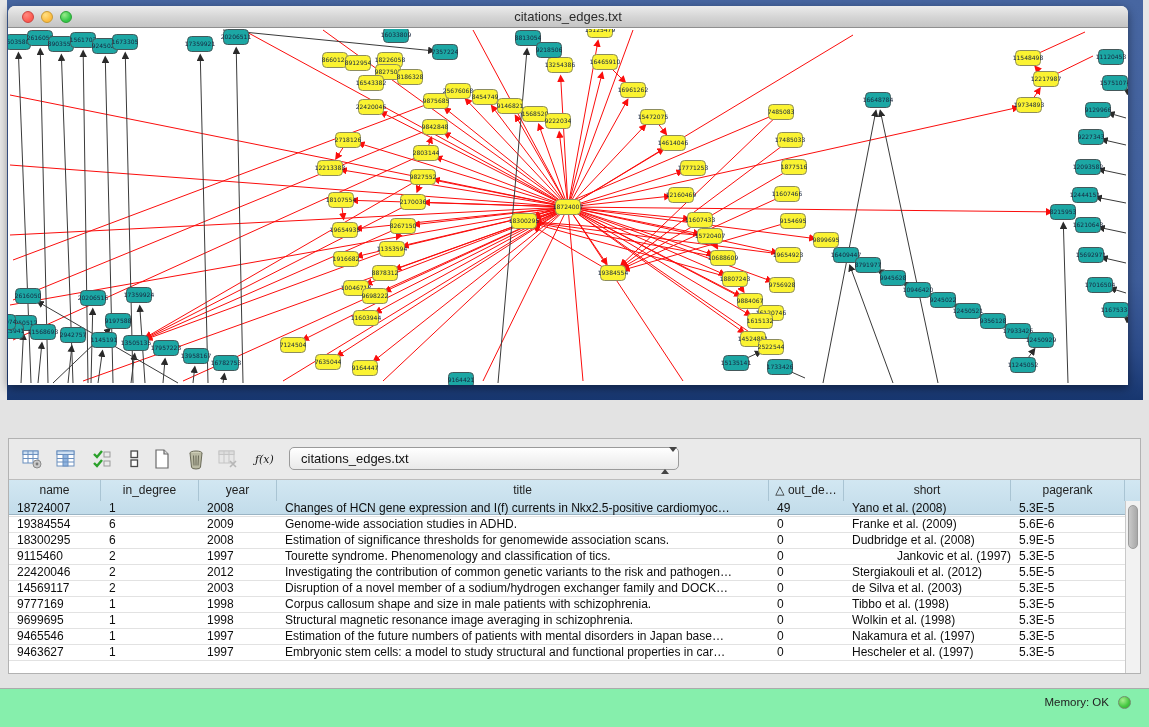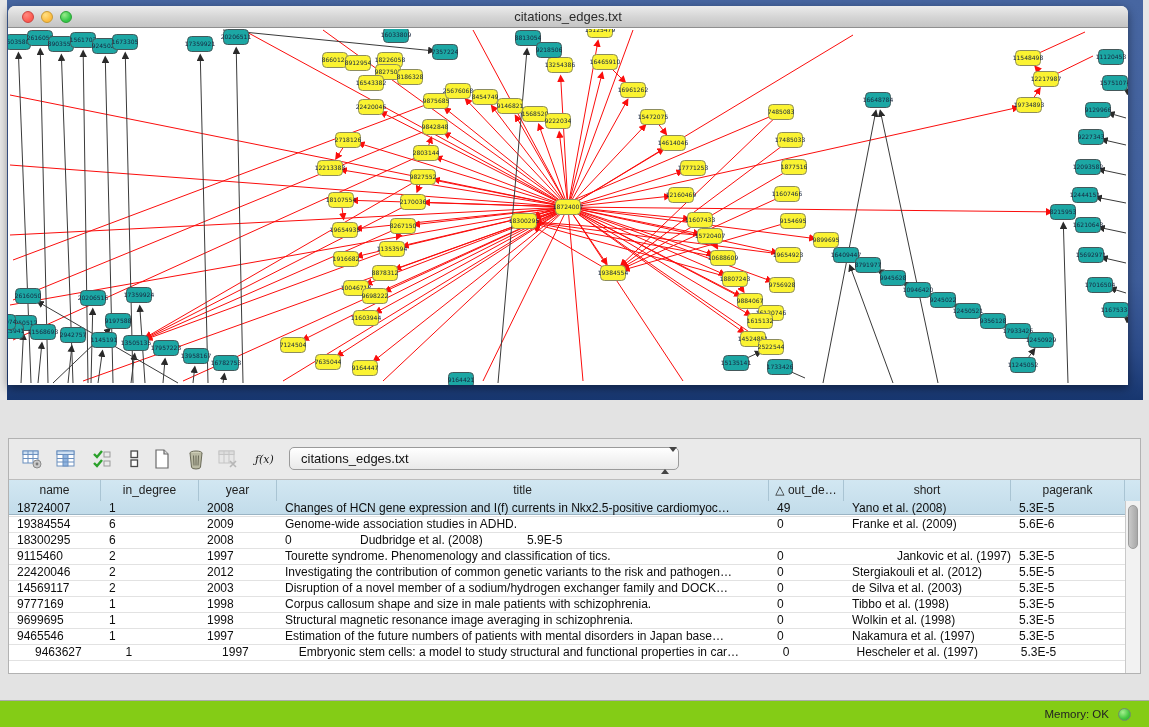--- a/index.html
+++ b/index.html
@@ -63,21 +63,21 @@
             background:linear-gradient(90deg,#c9c9c9,#a8a8a8); border:1px solid #9b9b9b; cursor:pointer; }
 
   #tab-bar { position:absolute; left:0; top:276px; right:0; height:22px; text-align:center; }
   #seg { display:inline-flex; border:1px solid #9a9a9a; border-radius:5px; overflow:hidden;
          background:#fcfcfc; box-shadow:0 1px 0 rgba(255,255,255,.7); }
   .seg-btn { padding:0 14px; height:20px; line-height:20px; font-size:13px; color:#1a1a1a;
              border-right:1px solid #b3b3b3; cursor:pointer; background:linear-gradient(180deg,#ffffff,#f1f1f1); }
   .seg-btn:last-child { border-right:none; }
   .seg-btn.active { background:linear-gradient(180deg,#8d8d8d,#6e6e6e); color:#e6e6e6; }
 
-  #status-bar { position:absolute; left:0; bottom:0; right:0; height:27px; background:#84cc16; border-top:1px solid #ababab; }
+  #status-bar { position:absolute; left:0; bottom:0; right:0; height:39px; background:#86efac; border-top:1px solid #ababab; }
   #memory-label { position:absolute; right:40px; top:0; height:27px; line-height:27px; font-size:11.5px; color:#222; }
   #memory-dot { position:absolute; right:18px; top:7px; width:13px; height:13px; border-radius:50%;
                 border:1px solid #6f8f6a; cursor:pointer;
                 background:radial-gradient(circle at 35% 30%, #a5ef8f, #43c73f 60%, #2fa835 100%); }
 </style>
 </head>
 <body>
 
 <div id="graph-region">
   <div id="desktop"></div>
@@ -799,20 +799,21 @@
             <div class="tcell" style="width: 78px;">2009</div>
             <div class="tcell" style="width: 492px;">Genome-wide association studies in ADHD.</div>
             <div class="tcell" style="width: 75px;">0</div>
             <div class="tcell" style="width: 167px;">Franke et al. (2009)</div>
             <div class="tcell" style="width: 114px;">5.6E-6</div>
           </div>
           <div class="trow">
             <div class="tcell" style="width: 92px;">18300295</div>
             <div class="tcell" style="width: 98px;">6</div>
             <div class="tcell" style="width: 78px;">2008</div>
+            <div class="tcell" style="width: 492px;">Estimation of significance thresholds for genomewide association scans.</div>
             <div class="tcell" style="width: 75px;">0</div>
             <div class="tcell" style="width: 167px;">Dudbridge et al. (2008)</div>
             <div class="tcell" style="width: 114px;">5.9E-5</div>
           </div>
           <div class="trow">
             <div class="tcell" style="width: 92px;">9115460</div>
             <div class="tcell" style="width: 98px;">2</div>
             <div class="tcell" style="width: 78px;">1997</div>
             <div class="tcell" style="width: 492px;">Tourette syndrome. Phenomenology and classification of tics.</div>
             <div class="tcell" style="width: 75px;">0</div>
@@ -858,21 +859,21 @@
           <div class="trow">
             <div class="tcell" style="width: 92px;">9465546</div>
             <div class="tcell" style="width: 98px;">1</div>
             <div class="tcell" style="width: 78px;">1997</div>
             <div class="tcell" style="width: 492px;">Estimation of the future numbers of patients with mental disorders in Japan base…</div>
             <div class="tcell" style="width: 75px;">0</div>
             <div class="tcell" style="width: 167px;">Nakamura et al. (1997)</div>
             <div class="tcell" style="width: 114px;">5.3E-5</div>
           </div>
           <div class="trow">
-            <div class="tcell" style="width: 92px; margin-left: 18px;">9463627</div>
+            <div class="tcell" style="width: 92px;">9463627</div>
             <div class="tcell" style="width: 98px;">1</div>
             <div class="tcell" style="width: 78px;">1997</div>
             <div class="tcell" style="width: 492px;">Embryonic stem cells: a model to study structural and functional properties in car…</div>
             <div class="tcell" style="width: 75px;">0</div>
             <div class="tcell" style="width: 167px;">Hescheler et al. (1997)</div>
             <div class="tcell" style="width: 114px;">5.3E-5</div>
           </div>
         </div>
       <div id="vscroll">
         <div id="vthumb"></div>

